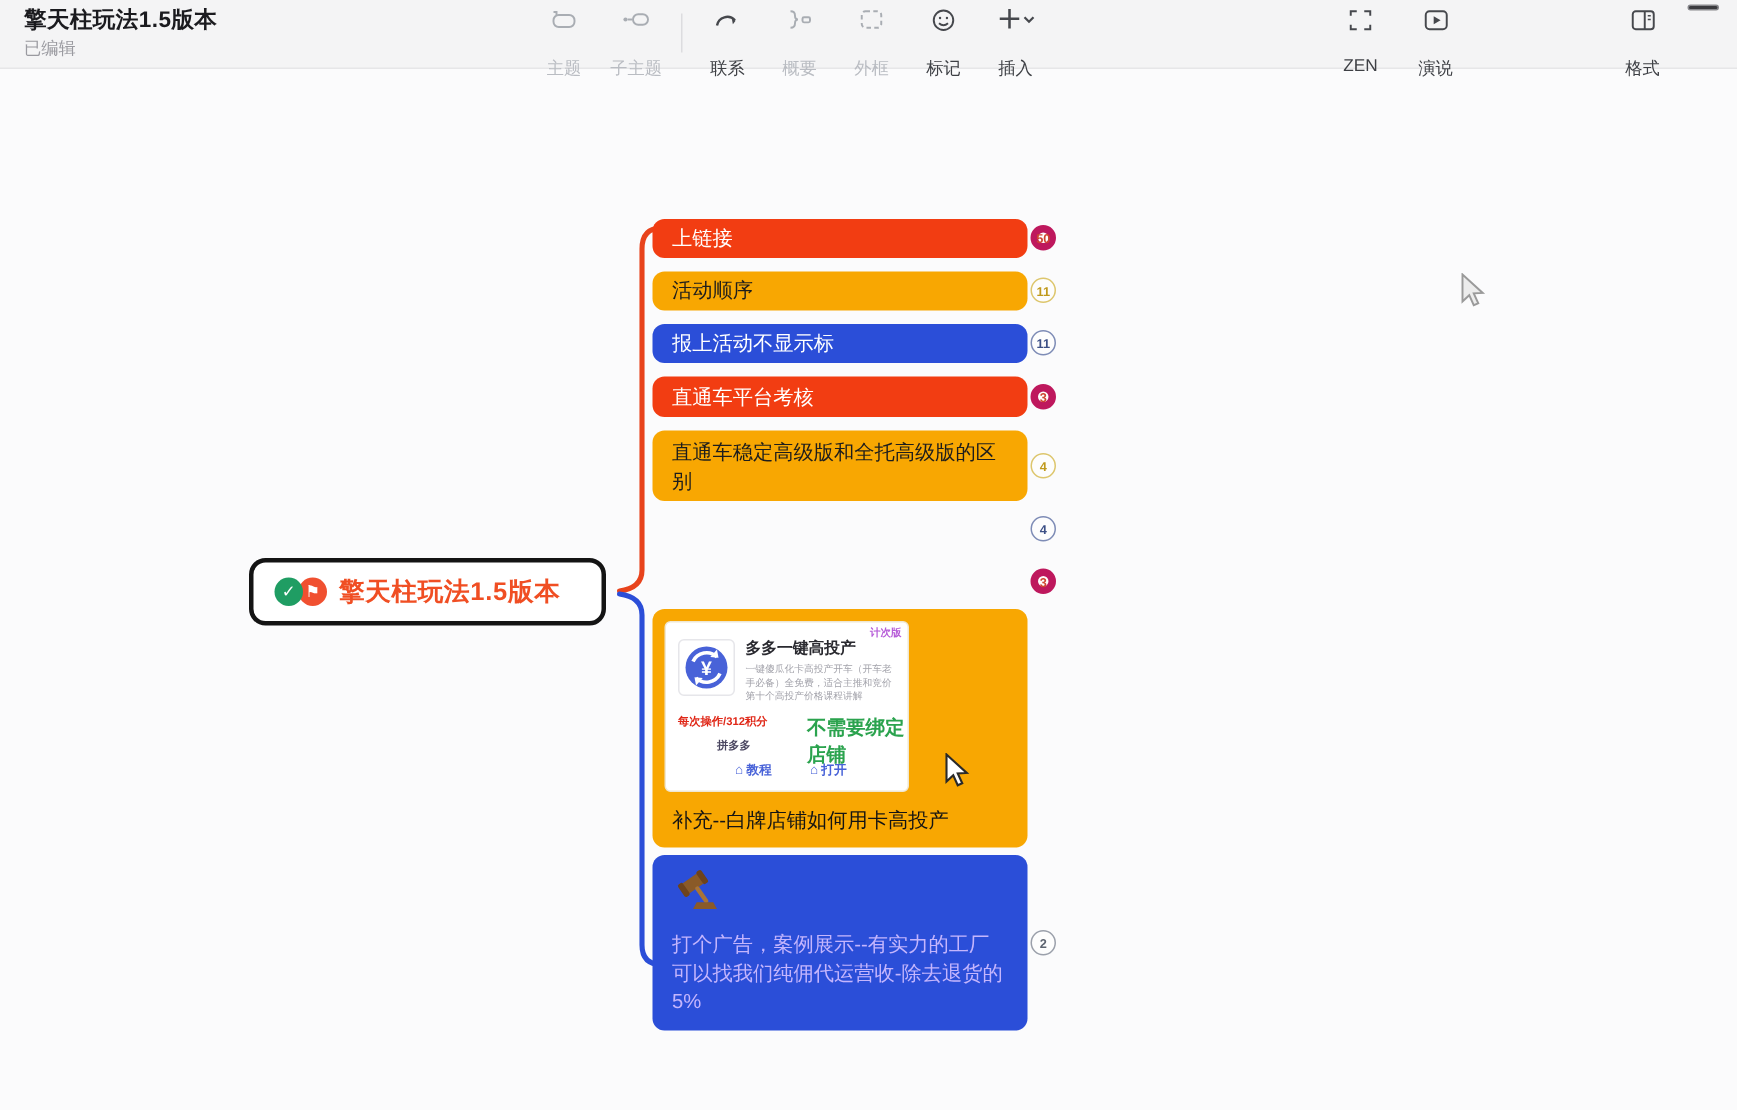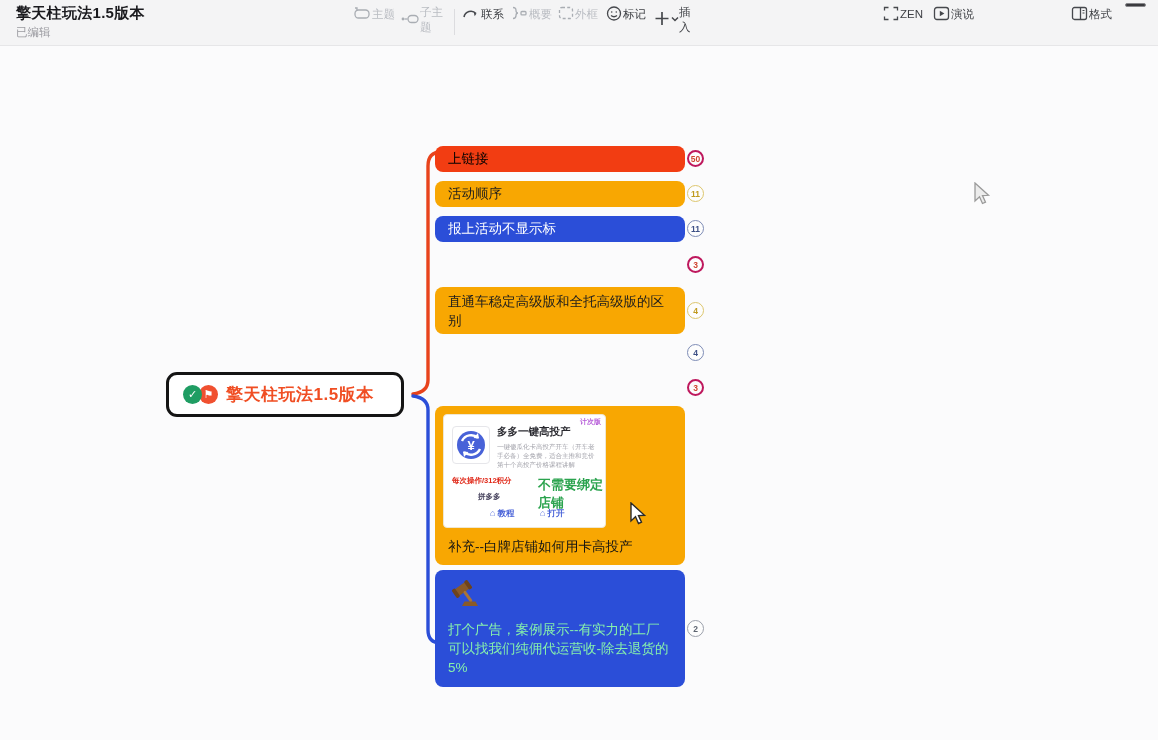--- a/index.html
+++ b/index.html
@@ -7,21 +7,21 @@
   body { font-family:"Liberation Sans","DejaVu Sans",sans-serif; background:#fafafb; overflow:hidden; }
   .app { position:relative; width:1158px; height:684px; }
 
   
   .header { position:absolute; left:0; top:0; width:1158px; height:46px;
             background:#f4f4f5; border-bottom:1px solid #e6e6e8; z-index:5; }
   .doc-meta { position:absolute; left:16px; top:4px; }
   .doc-title { font-size:15px; font-weight:bold; color:#1b1b1f; letter-spacing:.3px; }
   .doc-status { font-size:11.5px; color:#9a9aa0; margin-top:2px; }
   .toolbar { position:absolute; left:352px; top:3px; display:flex; align-items:flex-start; }
-  .tool { width:48px; display:flex; flex-direction:row; align-items:center; cursor:default; }
+  .tool { width:48px; display:flex; flex-direction:column; align-items:center; cursor:default;gap:13px; }
   .tool .t-icon { height:20px; display:flex; align-items:center; justify-content:center; }
   .tool .t-label { font-size:11.5px; margin-top:2px; color:#3e4045; }
   .tool.disabled .t-label { color:#b9bcc2; }
   .tool svg { stroke:#46484d; fill:none; stroke-width:1.3; }
   .tool.disabled svg { stroke:#a9adb3; }
   .tool-divider { width:1px; height:26px; background:#dcdcdf; margin:6px 6px 0 6px; }
   .toolbar-right { position:absolute; left:882px; top:3px; display:flex; }
   .toolbar-right .tool { width:50px; }
   .tool-format { margin-left:88px; }
   .win-dash { position:absolute; left:1125px; top:3px; width:21px; height:4px;
@@ -39,29 +39,29 @@
   .check-badge { background:#1f9d63; z-index:1; }
   .flag-badge { background:#f05030; margin-left:-3px; margin-right:8px; }
   .root-label { font-size:17px; font-weight:bold; color:#f04e23; letter-spacing:.5px; }
 
   
   .brace-svg { position:absolute; left:400px; top:94px; }
 
   
   .tnode { position:absolute; left:435px; width:250px; border-radius:8px;
            display:flex; align-items:center; padding:0 13px; font-size:13.5px; cursor:default; }
-  .c-red    { background:#f23d12; color:#000000; }
+  .c-red    { background:#f23d12; color:#ffffff; }
   .c-orange { background:#f8a702; color:#1d1d1d; }
   .c-blue   { background:#2b4ed8; color:#ffffff; }
   .tnode.multiline { align-items:flex-start; padding-top:5px; line-height:19px; }
 
   .badge { position:absolute; left:687px; width:17px; height:17px; border-radius:50%;
            background:#fdfdfd; display:flex; align-items:center; justify-content:center;
            font-size:8.5px; font-weight:bold; }
-  .badge-red    { border:2px solid #be185d; color:#cf4530; }
+  .badge-red    { border:5px solid #be185d; color:#cf4530; }
   .badge-yellow { border:1px solid #ddc66d; color:#c09a1e; }
   .badge-navy   { border:1px solid #7e8cb6; color:#3d5086; }
   .badge-gray   { border:1px solid #9ba0ab; color:#5d6470; }
 
   
   .node-supplement { top:360px; height:159px; display:block; padding:8px; }
   .embed-card { position:relative; width:163px; height:114px; background:#ffffff;
                 border-radius:4px; border:1px solid #efe7d2; }
   .card-tag { position:absolute; right:4px; top:2px; font-size:7px; color:#b65cd8; font-weight:bold; }
   .card-logo { position:absolute; left:8px; top:11px; width:38px; height:38px; background:#fff;
@@ -72,21 +72,21 @@
   .card-price { position:absolute; left:8px; top:61px; font-size:7.5px; font-weight:bold; color:#e02818; }
   .card-note { position:absolute; left:94px; top:61px; font-size:13px; font-weight:bold; color:#2ba34e; }
   .card-platform { position:absolute; left:34px; top:77px; font-size:7.5px; font-weight:bold; color:#4a4660; }
   .card-btn { position:absolute; top:93px; font-size:8.5px; font-weight:bold; color:#4862d8; cursor:pointer; }
   .card-btn .home-glyph { font-size:9px; margin-right:2px; }
   .btn-1 { left:46px; } .btn-2 { left:96px; }
   .supplement-label { position:absolute; left:13px; bottom:9px; font-size:13.5px; color:#141414; }
 
   
   .node-ad { top:524px; height:117px; display:block; padding:9px 13px; color:#fff; }
-  .ad-text { margin-top:6px; font-size:13.5px; line-height:19px; color:#86efac; }
+  .ad-text { margin-top:6px; font-size:13.5px; line-height:19px; color:#c4b5fd; }
 
   
   .cursor { position:absolute; pointer-events:none; }
 </style>
 </head>
 <body>
 
 <div class="app">
 
   <div class="header">
@@ -214,20 +214,23 @@
     </div>
 
     <div class="tnode c-red" style="top:100px; height:26px;">
         <span>上链接</span>
       </div>
     <div class="tnode c-orange" style="top:135px; height:26px;">
         <span>活动顺序</span>
       </div>
     <div class="tnode c-blue" style="top:170px; height:26px;">
         <span>报上活动不显示标</span>
+      </div>
+    <div class="tnode c-red" style="top:205px; height:27px;">
+        <span>直通车平台考核</span>
       </div>
     <div class="tnode c-orange multiline" style="top:241px; height:47px;">
         <span>直通车稳定高级版和全托高级版的区别</span>
       </div>
 
     <div class="tnode c-orange node-supplement">
       <div class="embed-card">
         <span class="card-tag">计次版</span>
         <span class="card-logo">
           <svg width="32" height="32" viewBox="0 0 32 32">

